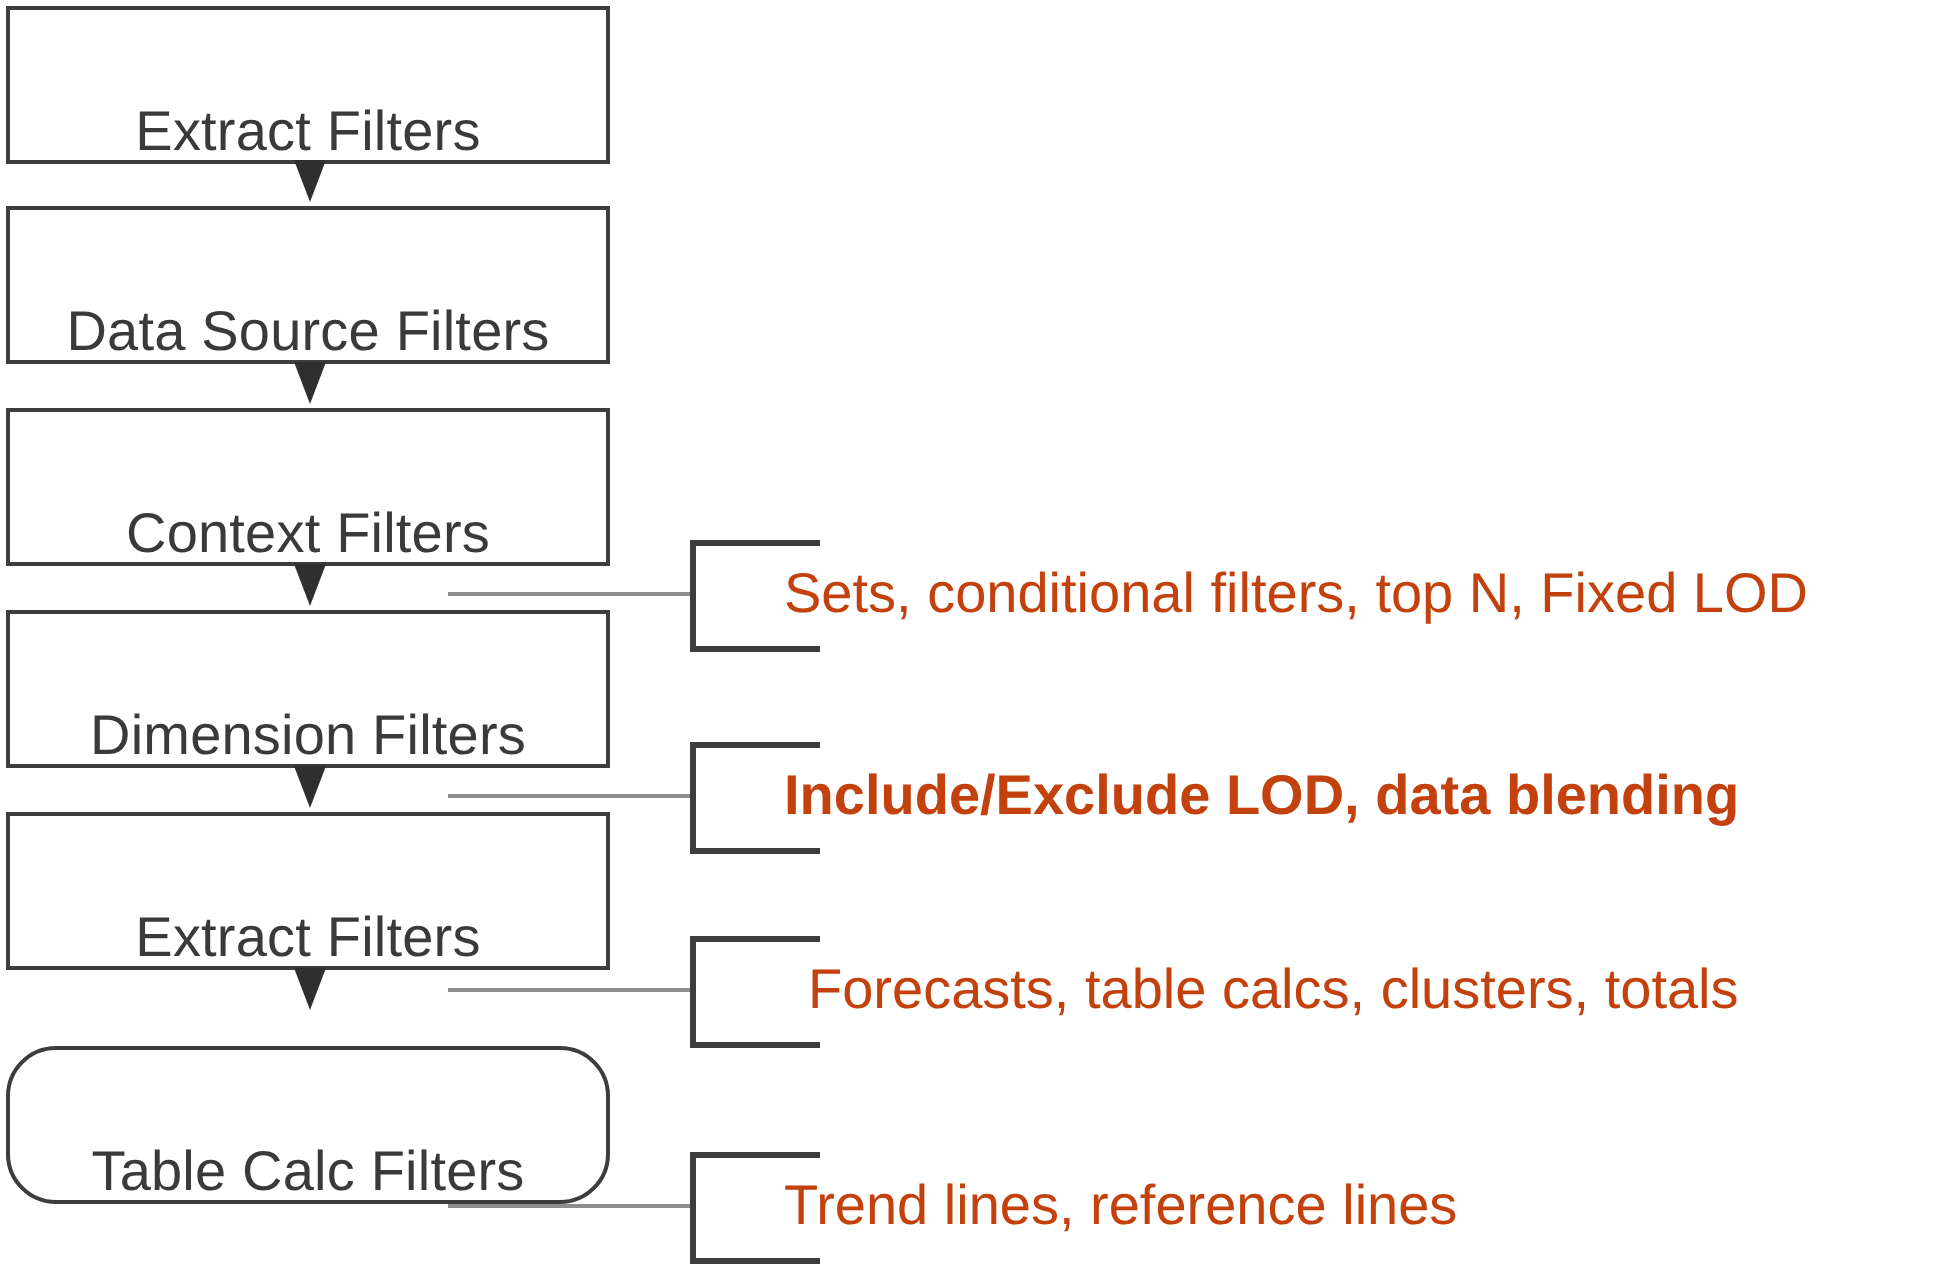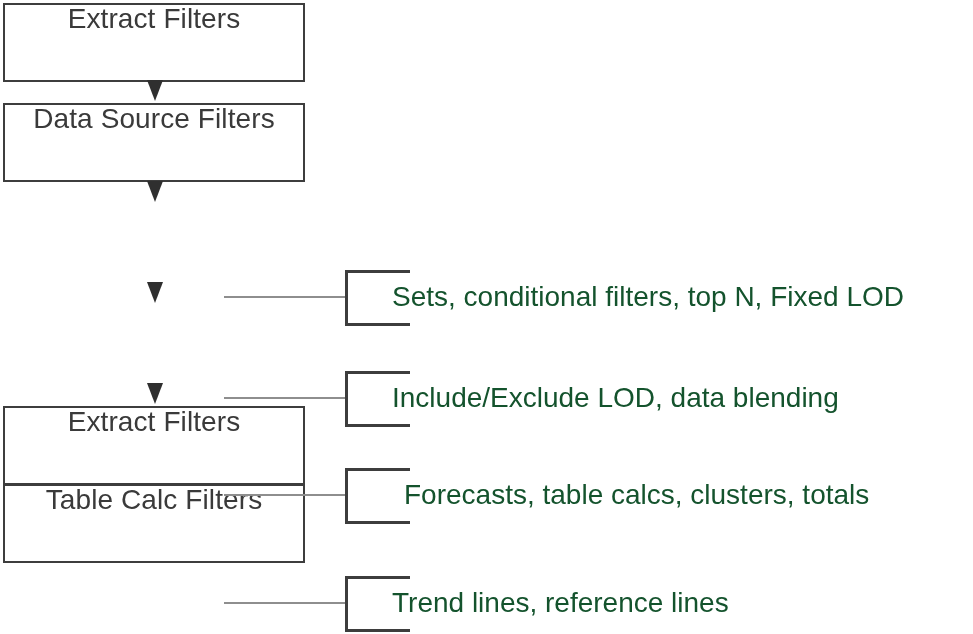--- a/index.html
+++ b/index.html
@@ -23,21 +23,21 @@
   
   .flow-box {
     position: absolute;
     left: 3px;
     width: 302px;
     height: 79px;
     box-sizing: border-box;
     border: 2px solid #3d3d3d;
     background: #ffffff;
     display: flex;
-    align-items: flex-start;
+    align-items: flex-end;
     justify-content: center;
   }
   .flow-box-label {
     font-size: 28px;
     line-height: 1;
     color: #3a3a3a;
     letter-spacing: 0.1px;
     white-space: nowrap;
   }
 
@@ -67,62 +67,68 @@
     border-left: 3px solid #3d3d3d;
     border-top: 3px solid #3d3d3d;
     border-bottom: 3px solid #3d3d3d;
     border-right: 0;
     background: transparent;
   }
   .callout-text {
     position: absolute;
     font-size: 28px;
     line-height: 1;
-    color: #14532d;
+    color: #c2410c;
     white-space: nowrap;
   }
 </style>
 </head>
 <body>
 
 <div id="canvas">
 
   <div class="flow-box" style="top:3px;">
     <span class="flow-box-label">Extract Filters</span>
   </div>
   <div class="flow-arrow" style="top:80px;"></div>
 
   <div class="flow-box" style="top:103px;">
     <span class="flow-box-label">Data Source Filters</span>
   </div>
   <div class="flow-arrow" style="top:181px;"></div>
 
+  <div class="flow-box" style="top:204px;">
+    <span class="flow-box-label">Context Filters</span>
+  </div>
   <div class="flow-arrow" style="top:282px;"></div>
 
+  <div class="flow-box" style="top:305px;">
+    <span class="flow-box-label">Dimension Filters</span>
+  </div>
   <div class="flow-arrow" style="top:383px;"></div>
 
   <div class="flow-box" style="top:406px;">
     <span class="flow-box-label">Extract Filters</span>
   </div>
   <div class="flow-arrow" style="top:484px;"></div>
 
-  <div class="flow-box" style="top:484px;">
+  <div class="flow-box" style="top:523px;border-radius:25px;">
     <span class="flow-box-label">Table Calc Filters</span>
   </div>
 
   <div class="callout">
     <div class="callout-connector" style="left:224px; top:296px; width:121px;"></div>
     <div class="callout-bracket" style="left:345px; top:270px; width:65px; height:56px;"></div>
     <div class="callout-text" style="left:392px; top:283px;">Sets, conditional filters, top N, Fixed LOD</div>
   </div>
 
   <div class="callout">
     <div class="callout-connector" style="left:224px; top:397px; width:121px;"></div>
     <div class="callout-bracket" style="left:345px; top:371px; width:65px; height:56px;"></div>
-    <div class="callout-text" style="left:392px; top:384px;">Include/Exclude LOD, data blending</div>
+    <div class="callout-text" style="left:392px; top:384px;font-weight:bold;">Include/Exclude LOD, data blending</div>
   </div>
 
   <div class="callout">
     <div class="callout-connector" style="left:224px; top:494px; width:121px;"></div>
     <div class="callout-bracket" style="left:345px; top:468px; width:65px; height:56px;"></div>
     <div class="callout-text" style="left:404px; top:481px;">Forecasts, table calcs, clusters, totals</div>
   </div>
 
   <div class="callout">
     <div class="callout-connector" style="left:224px; top:602px; width:121px;"></div>

